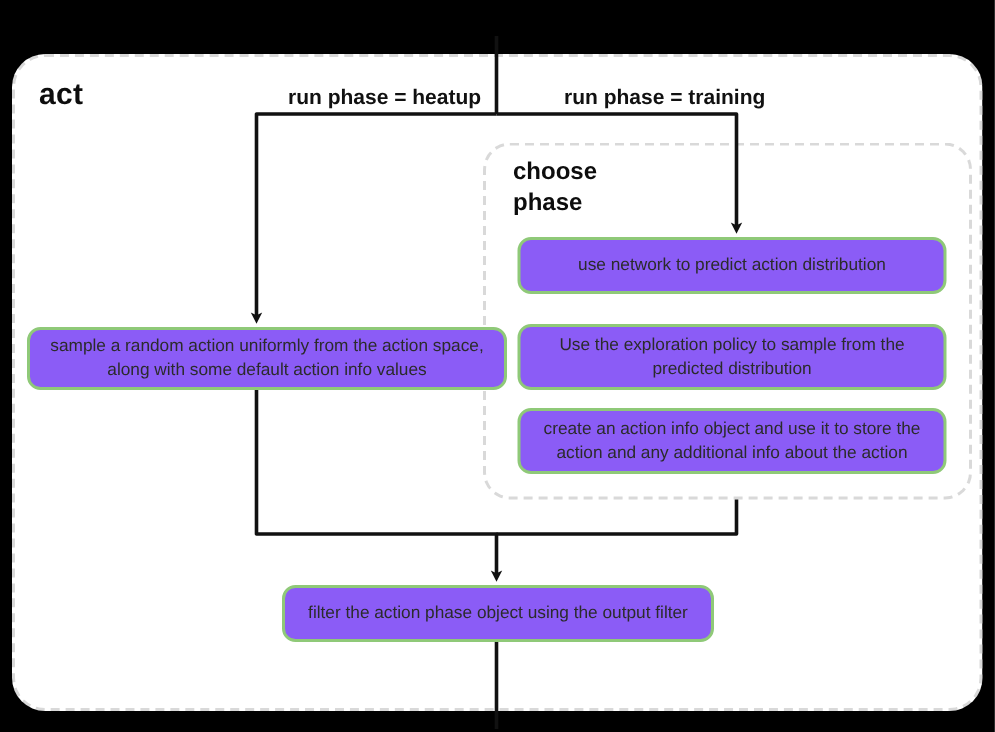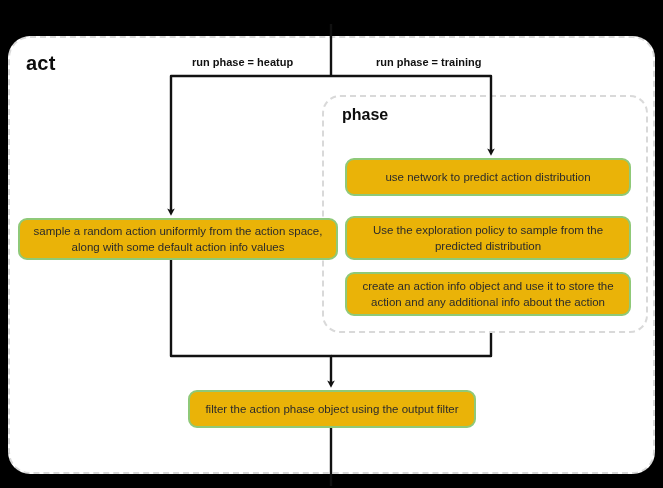--- a/index.html
+++ b/index.html
@@ -66,21 +66,21 @@
     font-size: 16px;
     font-weight: bold;
     line-height: 1.32;
     color: #0d0d0d;
   }
 
   
   .node {
     position: absolute;
     box-sizing: border-box;
-    background: #eab308;
+    background: #8b5cf6;
     border: 2px solid #8fc978;
     border-radius: 9px;
     display: flex;
     align-items: center;
     justify-content: center;
     text-align: center;
     font-size: 11.5px;
     line-height: 1.42;
     color: #2b2b2b;
     padding: 4px 9px;
@@ -88,21 +88,21 @@
 
   #node-sample   { left: 18px;  top: 218px; width: 320px; height: 42px; }
   #node-network  { left: 345px; top: 158px; width: 286px; height: 38px; }
   #node-explore  { left: 345px; top: 216px; width: 286px; height: 44px; }
   #node-create   { left: 345px; top: 272px; width: 286px; height: 44px; }
   #node-filter   { left: 188px; top: 390px; width: 288px; height: 38px; }
 
   
   .edge-label {
     position: absolute;
-    font-size: 11px;
+    font-size: 14px;
     font-weight: bold;
     color: #111111;
     white-space: nowrap;
   }
   #label-heatup   { left: 192px; top: 56px; }
   #label-training { left: 376px; top: 56px; }
 </style>
 </head>
 <body>
 
@@ -128,20 +128,21 @@
     <path d="M171,260 L171,356 L331,356 L331,384" fill="none" stroke="#111111" stroke-width="2.4" stroke-linejoin="round" marker-end="url(#arrowhead)"></path>
 
     <path d="M491,333 L491,356 L331,356" fill="none" stroke="#111111" stroke-width="2.4" stroke-linejoin="round"></path>
 
     <path d="M331,428 L331,486" fill="none" stroke="#111111" stroke-width="2.4"></path>
   </svg>
 
   <div class="outer-title">act</div>
 
   <div class="inner-title">
+    <div>choose</div>
     <div>phase</div>
   </div>
 
   <div class="edge-label" id="label-heatup">run phase = heatup</div>
   <div class="edge-label" id="label-training">run phase = training</div>
 
   <div class="node" id="node-sample">
     <span>sample a random action uniformly from the action space, along with some default action info values</span>
   </div>
 

